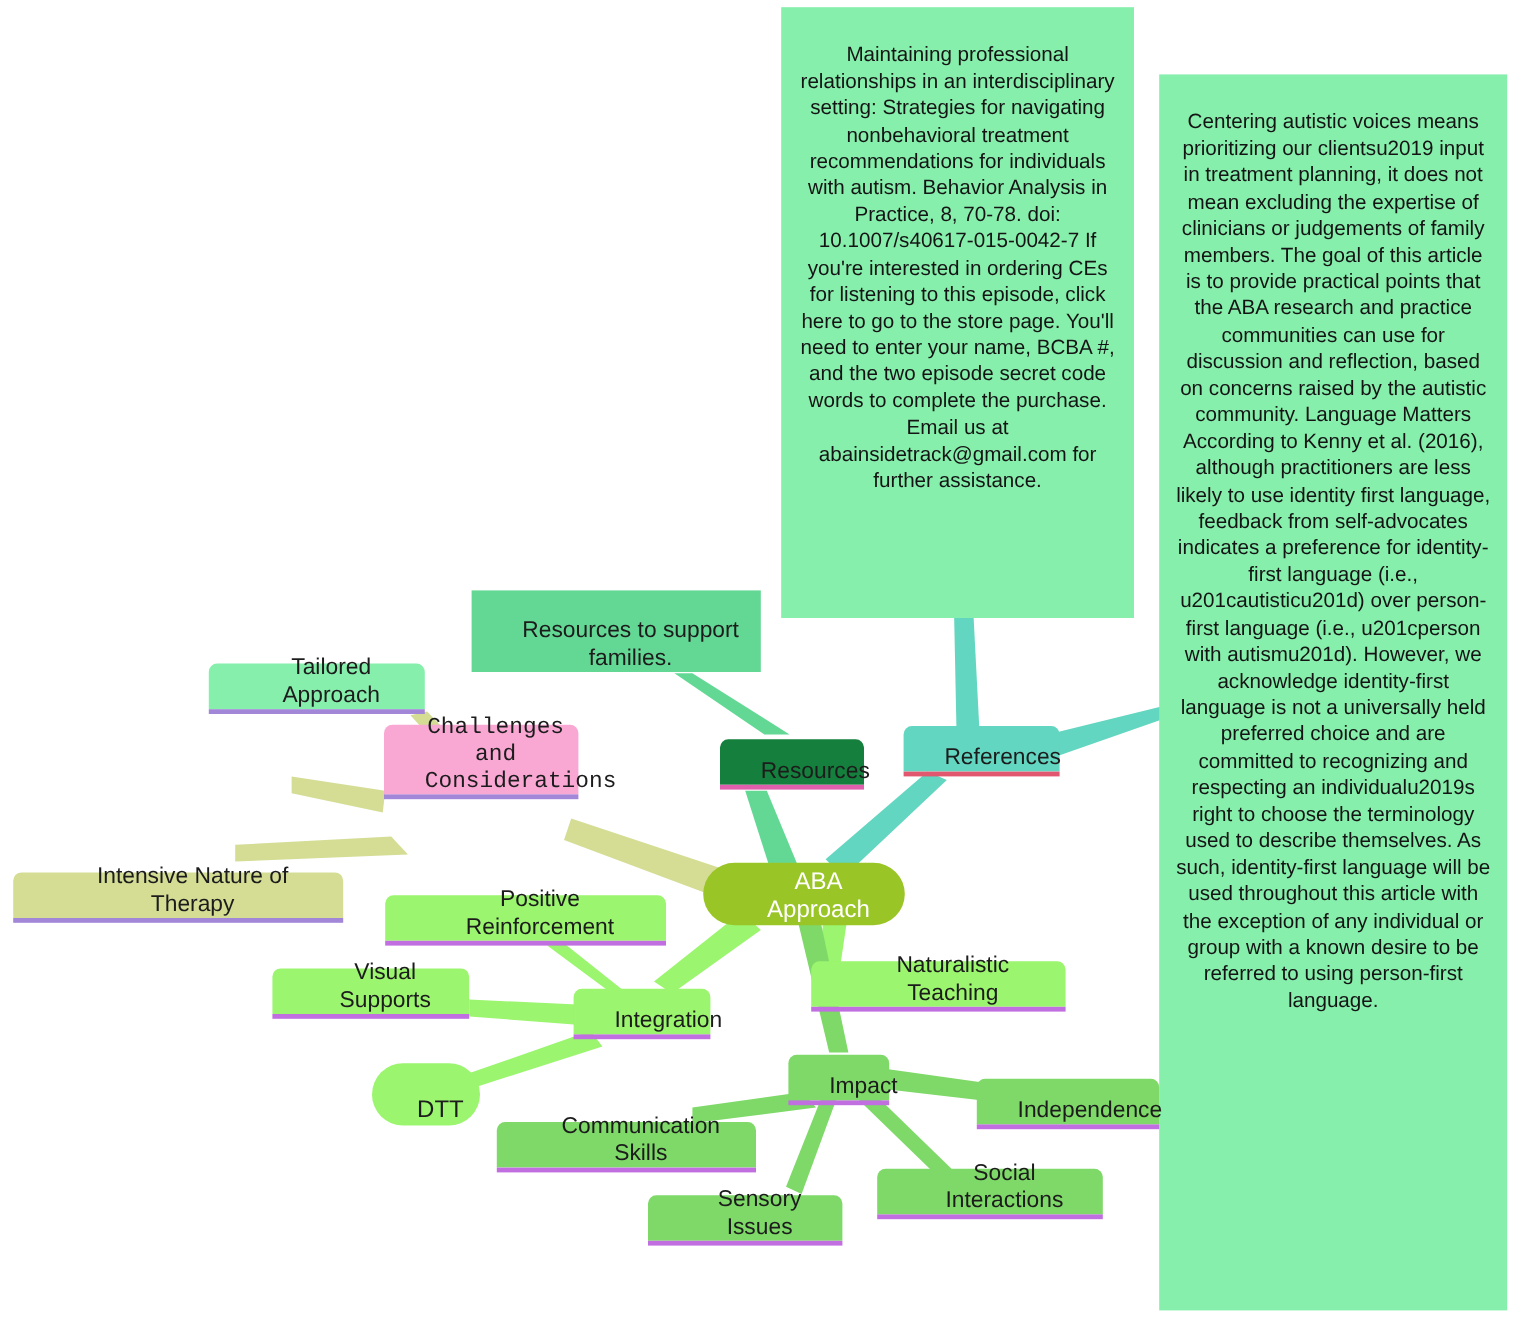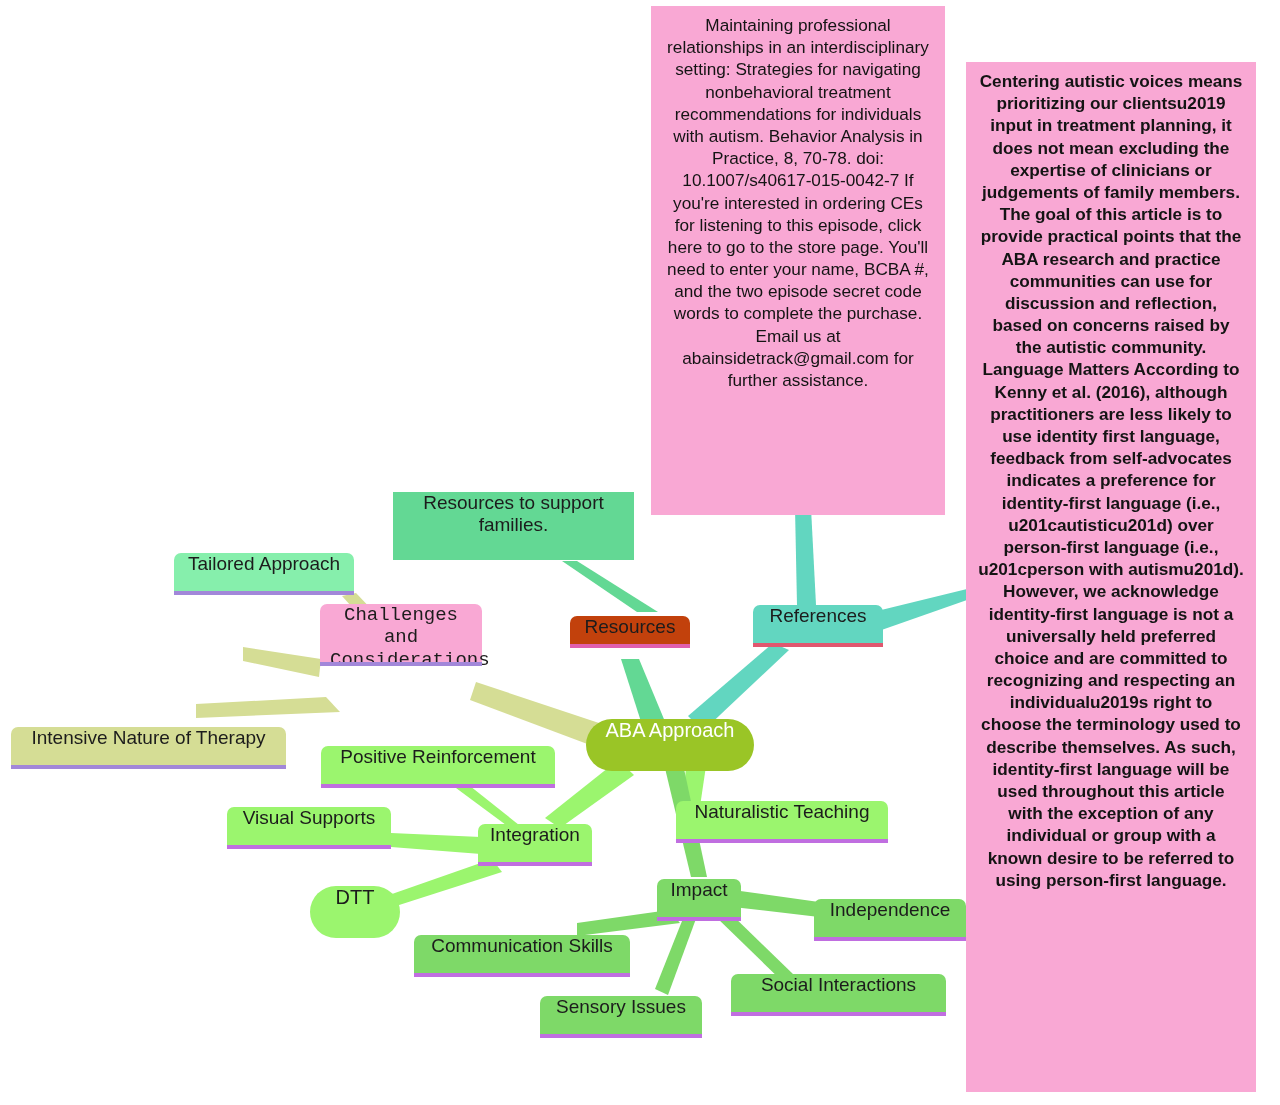--- a/index.html
+++ b/index.html
@@ -23,26 +23,27 @@
     left: 0;
     top: 0;
     width: 1280px;
     height: 1105px;
     pointer-events: none;
   }
   .node {
     position: absolute;
     box-sizing: border-box;
     display: flex;
-    align-items: flex-start;
+    align-items: flex-end;
     justify-content: center;
     text-align: center;
     color: #1c1c1c;
     line-height: 1.18;
     z-index: 5;
+    padding-left: 24px;
   }
   .node .label {
     display: block;
     width: 100%;
     padding: 0 10px;
     box-sizing: border-box;
   }
   
   .node.root {
     background: #9ac526;
@@ -69,26 +70,26 @@
   }
   
   .node.block {
     border-radius: 0;
     font-size: 19px;
   }
   
   .note {
     position: absolute;
     box-sizing: border-box;
-    background: #f9a8d4;
+    background: #86efac;
     color: #141414;
     font-size: 17.2px;
     line-height: 1.29;
     text-align: center;
-    padding: 8px 12px;
+    padding: 28px 12px;
     z-index: 4;
     overflow: hidden;
   }
 </style>
 </head>
 <body>
 
 <div id="canvas">
 
   <svg id="edges" viewBox="0 0 1280 1105">
@@ -116,21 +117,21 @@
     <polygon fill="#7ed968" points="669,910 680,923 577,936 577,923"></polygon>
     <polygon fill="#7ed968" points="684,916 697,916 668,995 655,989"></polygon>
     <polygon fill="#7ed968" points="714,915 726,909 794,975 784,983"></polygon>
     <polygon fill="#7ed968" points="733,890 733,907 819,917 819,902"></polygon>
   </svg>
 
   <div class="note" style="left:651px; top:6px; width:294px; height:509px;">
     <span>Maintaining professional relationships in an interdisciplinary setting: Strategies for navigating nonbehavioral treatment recommendations for individuals with autism. Behavior Analysis in Practice, 8, 70-78. doi: 10.1007/s40617-015-0042-7 If you're interested in ordering CEs for listening to this episode, click here to go to the store page. You'll need to enter your name, BCBA #, and the two episode secret code words to complete the purchase. Email us at abainsidetrack@gmail.com for further assistance.</span>
   </div>
 
-  <div class="note" style="left:966px; top:62px; width:290px; height:1030px;font-weight:bold;">
+  <div class="note" style="left:966px; top:62px; width:290px; height:1030px;">
     <span>Centering autistic voices means prioritizing our clientsu2019 input in treatment planning, it does not mean excluding the expertise of clinicians or judgements of family members. The goal of this article is to provide practical points that the ABA research and practice communities can use for discussion and reflection, based on concerns raised by the autistic community. Language Matters According to Kenny et al. (2016), although practitioners are less likely to use identity first language, feedback from self-advocates indicates a preference for identity-first language (i.e., u201cautisticu201d) over person-first language (i.e., u201cperson with autismu201d). However, we acknowledge identity-first language is not a universally held preferred choice and are committed to recognizing and respecting an individualu2019s right to choose the terminology used to describe themselves. As such, identity-first language will be used throughout this article with the exception of any individual or group with a known desire to be referred to using person-first language.</span>
   </div>
 
   <div class="node root" style="left:586px; top:719px; width:168px; height:52px;">
     <span class="label">ABA Approach</span>
   </div>
 
   <div class="node branch" style="left:320px; top:604px; width:162px; height:58px; background:#f9a8d4;font-family:Liberation Mono, monospace;">
     <span class="label">Challenges and Considerations</span>
     <span class="accent" style="background:#a287d9;"></span>
@@ -140,21 +141,21 @@
     <span class="label">Tailored Approach</span>
     <span class="accent" style="background:#a287d9;"></span>
   </div>
 
 
   <div class="node branch" style="left:11px; top:716px; width:275px; height:38px; background:#d5dd95;margin-top:11px;">
     <span class="label">Intensive Nature of Therapy</span>
     <span class="accent" style="background:#a287d9;"></span>
   </div>
 
-  <div class="node branch" style="left:570px; top:616px; width:120px; height:28px; background:#c2410c;">
+  <div class="node branch" style="left:600px; top:616px; width:120px; height:38px; background:#15803d;">
     <span class="label">Resources</span>
     <span class="accent" style="background:#e05fad;"></span>
   </div>
 
   <div class="node block" style="left:393px; top:492px; width:241px; height:68px; background:#63d894;">
     <span class="label">Resources to support families.</span>
   </div>
 
   <div class="node branch" style="left:753px; top:605px; width:130px; height:38px; background:#62d6c0;">
     <span class="label">References</span>
@@ -193,21 +194,21 @@
   <div class="node branch" style="left:414px; top:935px; width:216px; height:38px; background:#7ed968;">
     <span class="label">Communication Skills</span>
     <span class="accent" style="background:#c06ee0;"></span>
   </div>
 
   <div class="node branch" style="left:540px; top:996px; width:162px; height:38px; background:#7ed968;">
     <span class="label">Sensory Issues</span>
     <span class="accent" style="background:#c06ee0;"></span>
   </div>
 
-  <div class="node branch" style="left:731px; top:974px; width:215px; height:38px; background:#7ed968;">
+  <div class="node branch" style="left:731px; top:974px; width:188px; height:38px; background:#7ed968;">
     <span class="label">Social Interactions</span>
     <span class="accent" style="background:#c06ee0;"></span>
   </div>
 
   <div class="node branch" style="left:814px; top:899px; width:152px; height:38px; background:#7ed968;">
     <span class="label">Independence</span>
     <span class="accent" style="background:#c06ee0;"></span>
   </div>
 
 </div>

